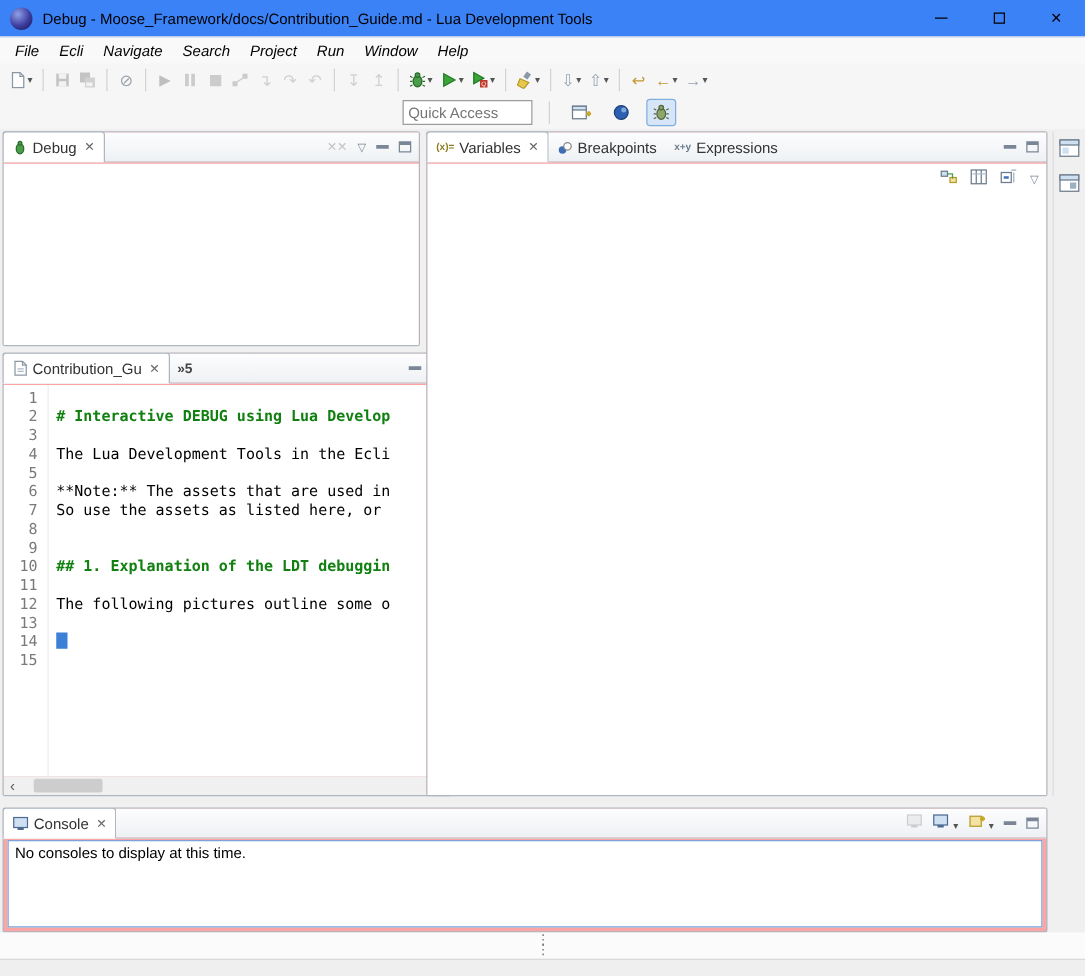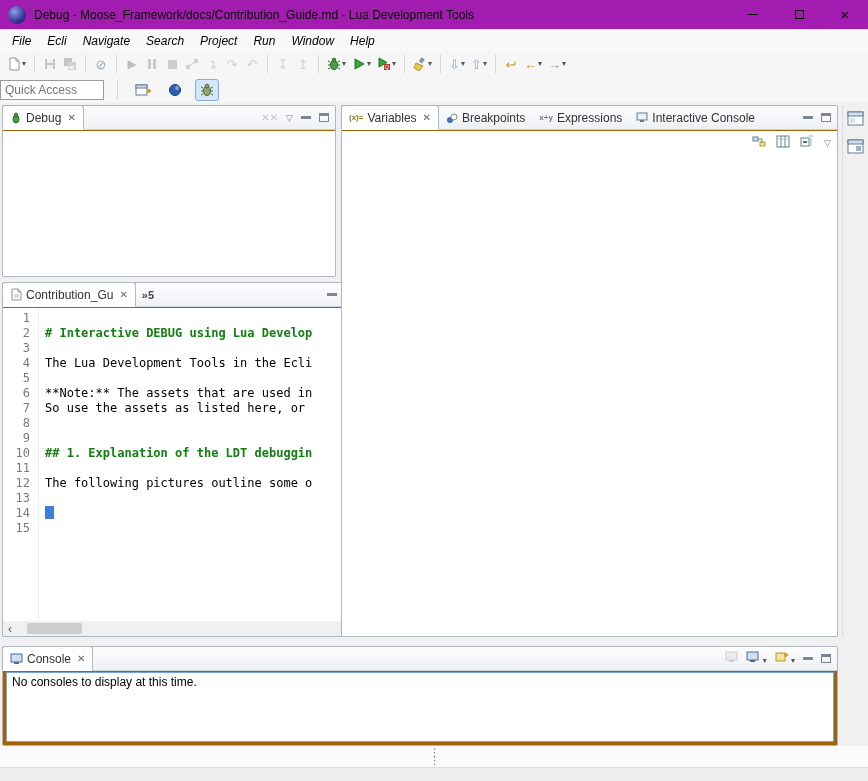--- a/index.html
+++ b/index.html
@@ -3,21 +3,21 @@
 <meta charset="utf-8">
 <style>
   * { margin:0; padding:0; box-sizing:border-box; }
   html,body { width:868px; height:781px; overflow:hidden; }
   body {
     font-family:"Liberation Sans", sans-serif;
     font-size:12px; color:#000; background:#f0f0f0; position:relative;
   }
 
   
-  .titlebar { height:30px; background:#a21caf; display:flex; align-items:center; padding-left:8px; border-bottom:1px solid #e8e8e8; }
+  .titlebar { height:30px; background:#3b82f6; display:flex; align-items:center; padding-left:8px; border-bottom:1px solid #e8e8e8; }
   .app-icon { width:18px; height:18px; border-radius:50%;
     background:radial-gradient(circle at 35% 30%, #8fa0e8 0%, #3c3c9e 55%, #14124f 100%); flex:0 0 auto; }
   .title-text { margin-left:8px; font-size:12px; white-space:nowrap; }
   .win-controls { margin-left:auto; display:flex; height:30px; }
   .win-btn { width:46px; display:flex; align-items:center; justify-content:center; cursor:default; }
   .glyph-min { width:10px; height:1px; background:#000; display:block; }
   .glyph-max { width:9px; height:9px; border:1px solid #000; display:block; }
   .glyph-close { font-size:15px; line-height:15px; }
 
   
@@ -31,28 +31,28 @@
     padding:0 2px; border:1px solid transparent; border-radius:2px; gap:1px; }
   .dd { font-size:8px; color:#555; line-height:8px; }
   .dis { filter:grayscale(1) opacity(.45); }
   .g-pause { width:8px; height:10px; border-left:3px solid #8e9aa6; border-right:3px solid #8e9aa6; }
   .g-stop { width:9px; height:9px; background:#b98f8f; }
   .g-run { font-size:12px; color:#2e9b2e; line-height:12px; }
   .g-arrow { font-size:13px; line-height:13px; color:#97a6b6; }
   .g-gold { color:#c39a35; font-size:13px; line-height:13px; }
   .g-gray { color:#9aa3ad; font-size:13px; line-height:13px; }
 
-  .toolbar2 { height:26px; background:#f6f6f6; display:flex; align-items:center; justify-content:flex-start; padding-right:6px; gap:8px; }
+  .toolbar2 { height:26px; background:#f6f6f6; display:flex; align-items:center; justify-content:center; padding-right:6px; gap:8px; }
   .qa-box { width:104px; height:20px; border:1px solid #9c9c9c; background:#fff; font-size:12px; padding:0 4px;
     font-family:"Liberation Sans",sans-serif; }
   .persp-btn { width:24px; height:22px; display:flex; align-items:center; justify-content:center; border:1px solid transparent; border-radius:3px; }
   .persp-btn.active { background:#d6e6f8; border-color:#82aede; }
 
   
-  .view { position:absolute; background:#a16207; border:1px solid #aeb6bf; border-radius:2px; }
+  .view { position:absolute; background:#fca5a5; border:1px solid #aeb6bf; border-radius:2px; }
   .view-header { height:24px; background:linear-gradient(#fdfdfe,#eef1f4); border-bottom:1px solid #cdd3da;
     display:flex; align-items:stretch; }
   .tab { display:flex; align-items:center; gap:4px; padding:0 7px; color:#333; white-space:nowrap; }
   .tab.active { background:#fff; border:1px solid #aeb6bf; border-bottom:1px solid #fff; margin:-1px 0 -1px -1px;
     border-top-left-radius:3px; border-top-right-radius:3px; }
   .tab .close-x { font-size:10px; color:#666; padding-left:2px; }
   .hdr-controls { margin-left:auto; display:flex; align-items:center; gap:8px; padding-right:6px; }
   .ic-min { width:10px; height:3px; background:#7a8696; display:block; }
   .ic-max { width:10px; height:9px; border:1px solid #7a8696; border-top-width:3px; display:block; }
   .ic-menu { font-size:9px; color:#7a8696; }
@@ -360,27 +360,20 @@
       <svg width="12" height="12">
           <circle cx="4" cy="8" r="3" fill="#3f6fb5"></circle>
           <circle cx="8" cy="5" r="3" fill="#fff" stroke="#888"></circle>
         </svg>
       <span>Breakpoints</span>
     </div>
     <div class="tab">
       <span class="exp-ic">x+y</span>
       <span>Expressions</span>
     </div>
-    <div class="tab">
-      <svg width="12" height="11">
-          <rect x="1" y="1" width="10" height="7" fill="#e7eef6" stroke="#6b7b8d"></rect>
-          <rect x="4" y="8" width="4" height="2" fill="#6b7b8d"></rect>
-        </svg>
-      <span>Interactive Console</span>
-    </div>
     <div class="hdr-controls">
       <span class="ic-min"></span>
       <span class="ic-max"></span>
     </div>
   </div>
   <div style="position:absolute; inset:25px 0 0 0; background:#fff;">
     <div class="inner-toolbar">
       <span>
         <svg width="14" height="13">
             <rect x="1" y="2" width="5" height="4" fill="#cfe0f2" stroke="#6b7b8d"></rect>

